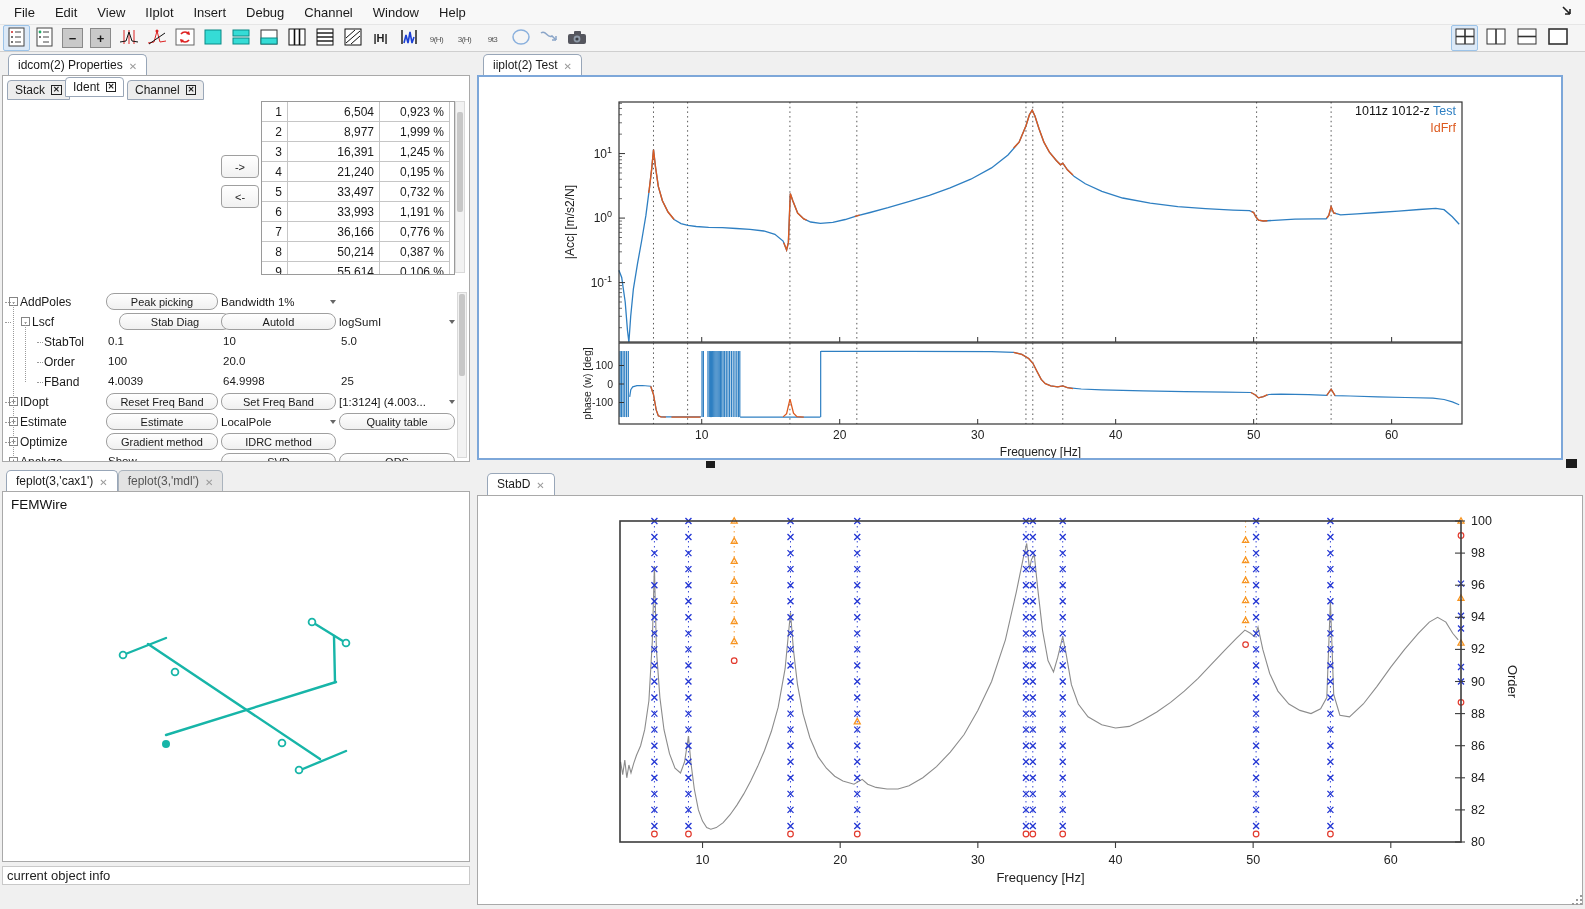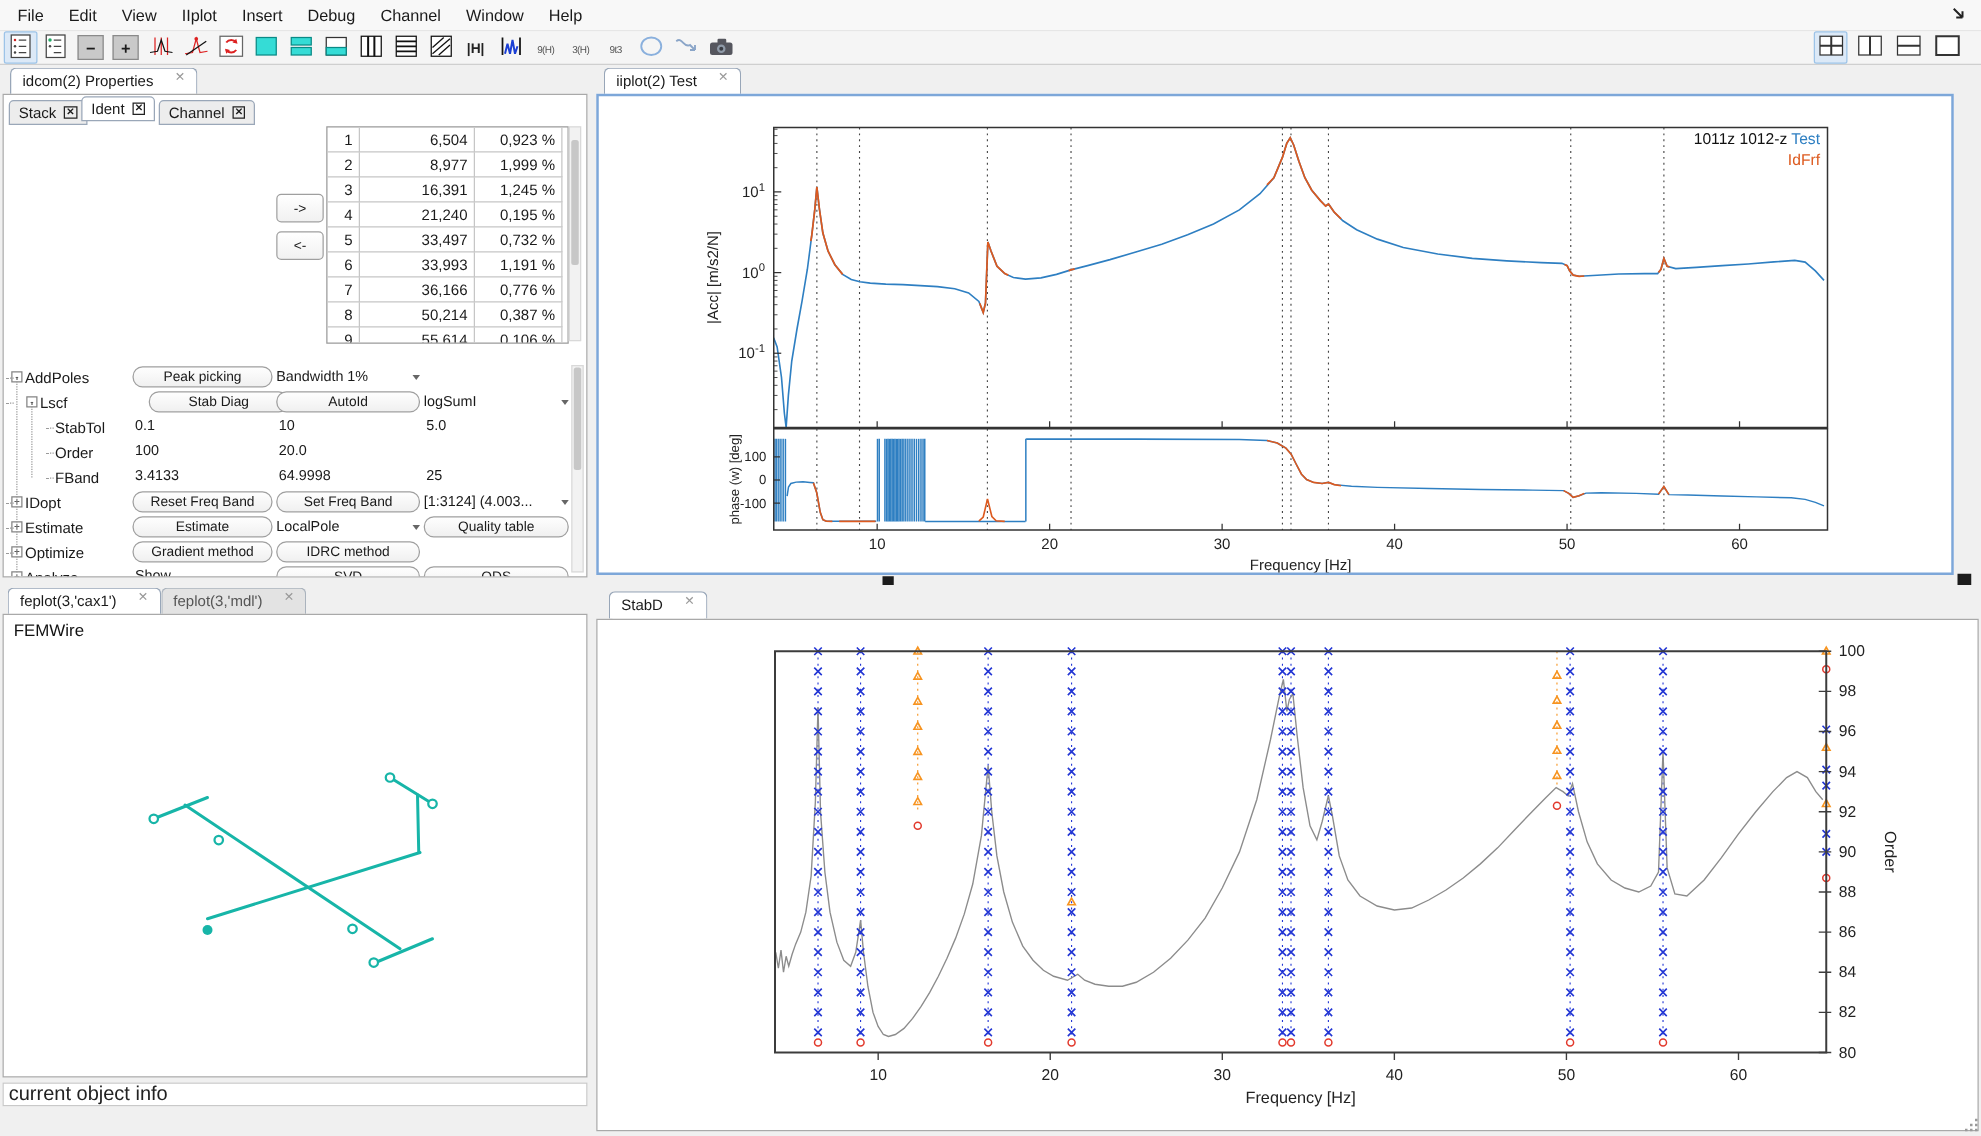--- a/index.html
+++ b/index.html
@@ -14,21 +14,21 @@
     border-bottom:1px solid #cfcfcf;display:flex;align-items:center;padding-left:3px;box-sizing:border-box;}
   .tool{width:25px;height:24px;display:flex;align-items:center;justify-content:center;border:1px solid transparent;border-radius:2px;}
   .tool.pressed{border:1px solid #9cc3e8;background:#dce9f7;}
   .tool .kb{width:19px;height:18px;background:#c9c9c9;border:1px solid #8a8a8a;display:flex;align-items:center;justify-content:center;font-weight:bold;font-size:13px;line-height:1;}
   .tool .txticon{font-size:11px;font-weight:bold;color:#222;}
   .tool .tinytxt{font-size:8px;color:#555;letter-spacing:-0.5px;}
   .tb-right{margin-left:auto;margin-right:14px;display:flex;gap:4px;align-items:center;}
   
   .fig-tabbar{position:absolute;height:23px;display:flex;align-items:flex-end;}
   .fig-tab{background:#fff;border:1px solid #98a6b8;border-bottom:none;border-radius:5px 5px 0 0;
-    padding:3px 9px 4px 9px;display:flex;align-items:flex-start;gap:17px;font-size:12px;white-space:nowrap;}
+    padding:3px 9px 4px 9px;display:flex;align-items:flex-end;gap:6px;font-size:12px;white-space:nowrap;}
   .fig-tab.inactive{background:#e3e3e3;color:#555;border-color:#aab3bd;}
   .tabx{color:#9a9a9a;font-size:10px;line-height:1;}
   .panel-body{position:absolute;background:#ffffff;border:1px solid #a9a9a9;box-sizing:border-box;}
   .panel-body.selected{border:2px solid #7da7d9;}
   
   .subtab{position:absolute;background:#fff;border:1px solid #9aa7b8;border-radius:4px 4px 0 0;
     padding:2px 7px;display:flex;gap:6px;align-items:center;font-size:12px;}
   .subtab .bx{border:1px solid #222;font-size:8px;line-height:8px;padding:0 1px;font-weight:bold;}
   .gridtable{position:absolute;border:1px solid #9a9a9a;background:#fff;overflow:hidden;}
   .gt-row{display:flex;height:20px;box-sizing:border-box;}
@@ -45,21 +45,21 @@
   .pbtn{position:absolute;top:1px;height:17px;border:1px solid #9f9f9f;border-radius:8px;
     background:linear-gradient(#fefefe,#f0f0f0);display:flex;align-items:center;justify-content:center;
     font-size:11px;box-sizing:border-box;white-space:nowrap;}
   .pdd{position:absolute;top:1px;height:17px;display:flex;align-items:center;font-size:11.5px;white-space:nowrap;}
   .caret{width:0;height:0;border-left:3.5px solid transparent;border-right:3.5px solid transparent;
     border-top:4px solid #666;margin-left:6px;}
   .ptxt{position:absolute;top:3px;font-size:11.5px;white-space:nowrap;}
   .treev{position:absolute;border-left:1px dotted #9a9a9a;width:0;}
   .treeh{position:absolute;border-top:1px dotted #9a9a9a;height:0;}
   .statusbar{position:absolute;background:#fff;border:1px solid #c9c9c9;box-sizing:border-box;
-    display:flex;align-items:center;padding-left:4px;font-size:16px;color:#222;}
+    display:flex;align-items:center;padding-left:4px;font-size:13px;color:#222;}
   .sash{position:absolute;background:#1c1c1c;}
   .femwire-label{position:absolute;left:8px;top:5px;font-size:13.5px;color:#111;}
   svg text{font-family:"Liberation Sans",sans-serif;}
 </style>
 </head>
 <body>
 
 <div class="menubar">
   <div class="menu-item">File</div>
     <div class="menu-item">Edit</div>
@@ -342,21 +342,21 @@
     </div>
     <div class="prop-row" style="top: 276px;">
       <div class="treeh" style="left: 34px; top: 10px; width: 6px;"></div>
       <span class="prop-label" style="left: 41px;">Order</span>
       <span class="ptxt" style="left: 105px;">100</span>
       <span class="ptxt" style="left: 220px;">20.0</span>
     </div>
     <div class="prop-row" style="top: 296px;">
       <div class="treeh" style="left: 34px; top: 10px; width: 6px;"></div>
       <span class="prop-label" style="left: 41px;">FBand</span>
-      <span class="ptxt" style="left: 105px;">3.4133</span>
+      <span class="ptxt" style="left: 105px;">4.0039</span>
       <span class="ptxt" style="left: 220px;">64.9998</span>
       <span class="ptxt" style="left: 338px;">25</span>
     </div>
     <div class="prop-row" style="top: 316px;">
       <div class="expbox" style="left: 6px;">+</div>
       <div class="treeh" style="left: 2px; top: 10px; width: 6px;"></div>
       <span class="prop-label" style="left: 17px;">IDopt</span>
       <div class="pbtn" style="left: 103px; width: 112px;">Reset Freq Band</div>
       <div class="pbtn" style="left: 218px; width: 115px;">Set Freq Band</div>
       <div class="pdd" style="left: 336px; width: 116px;">

